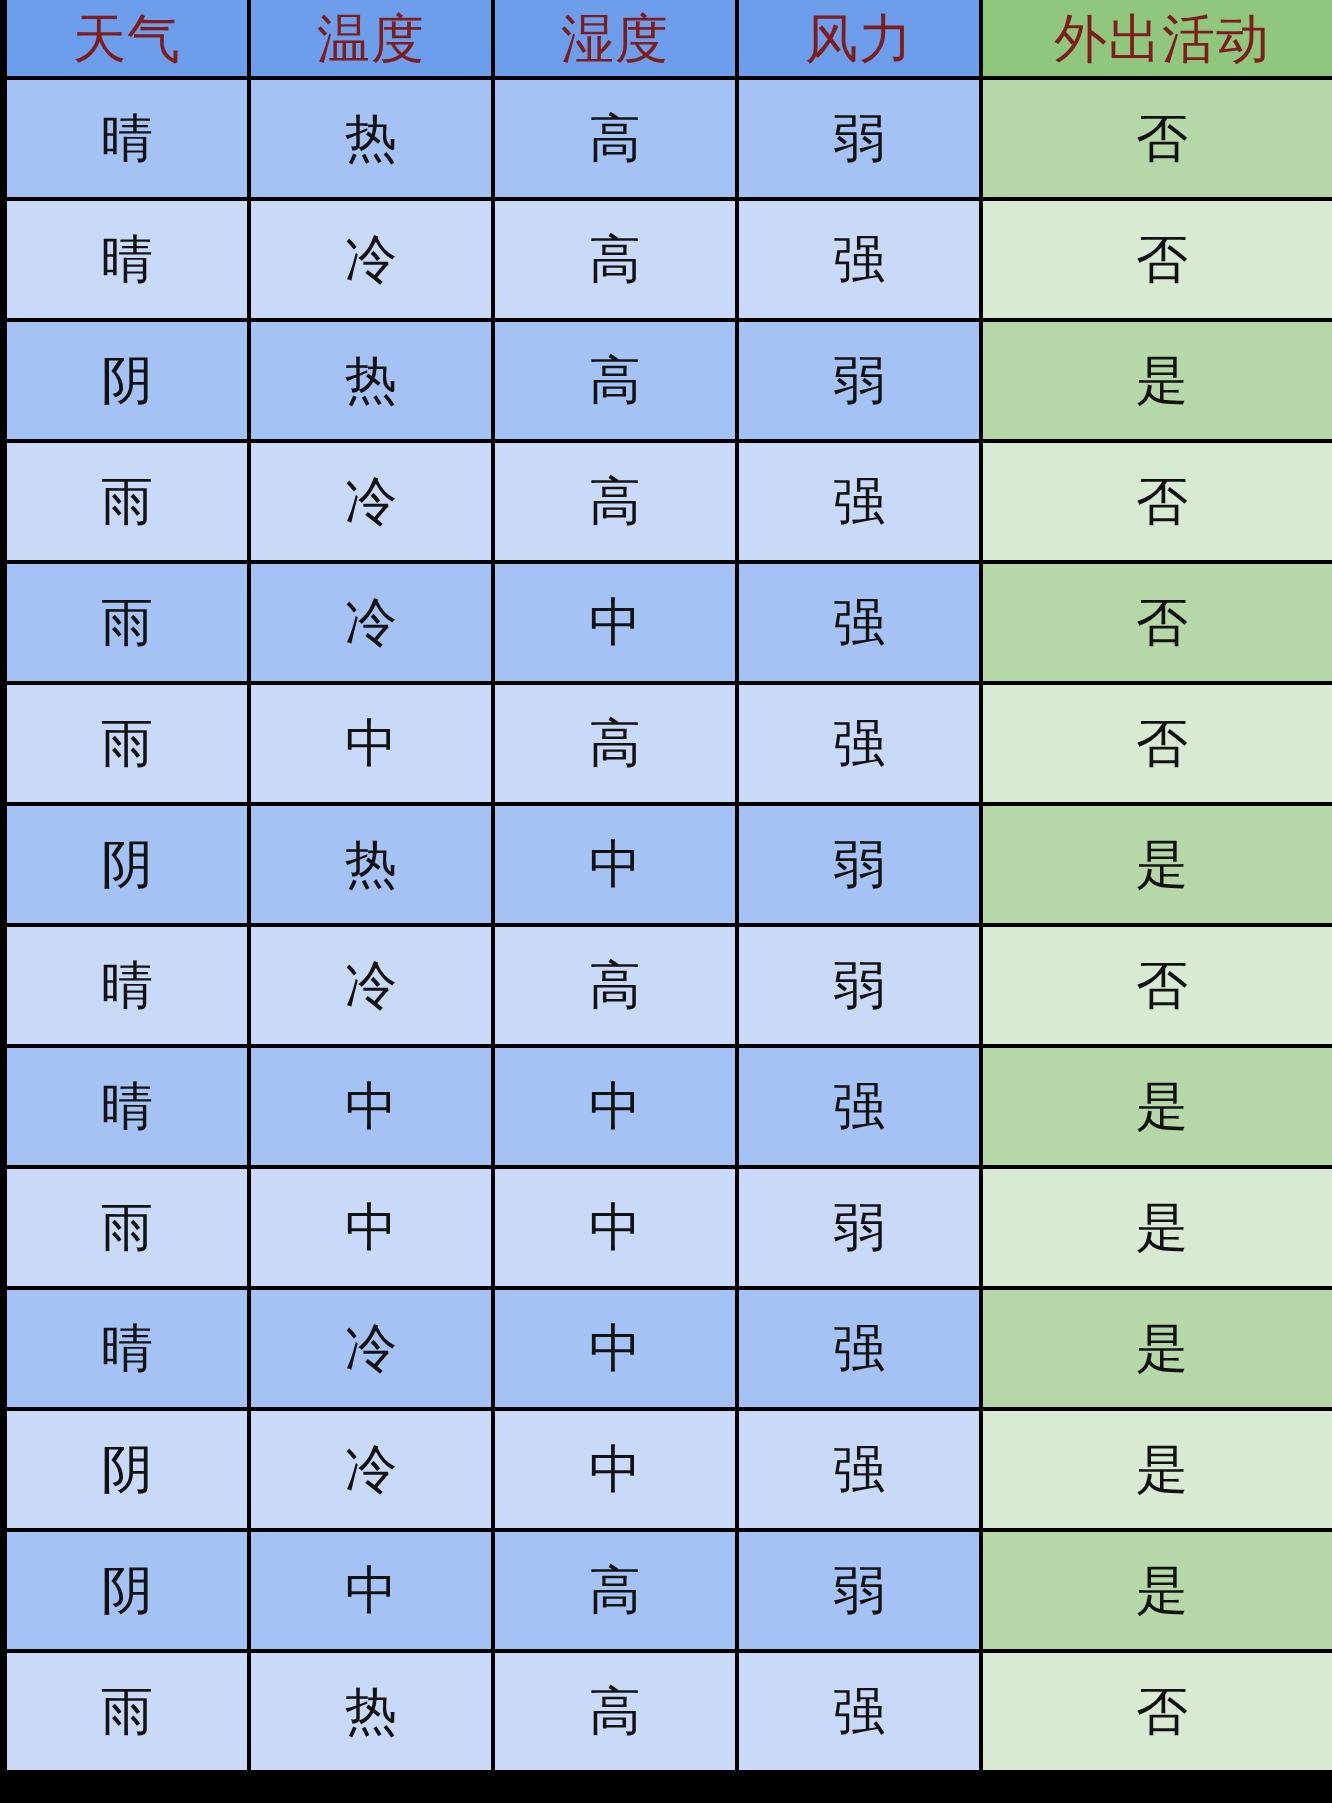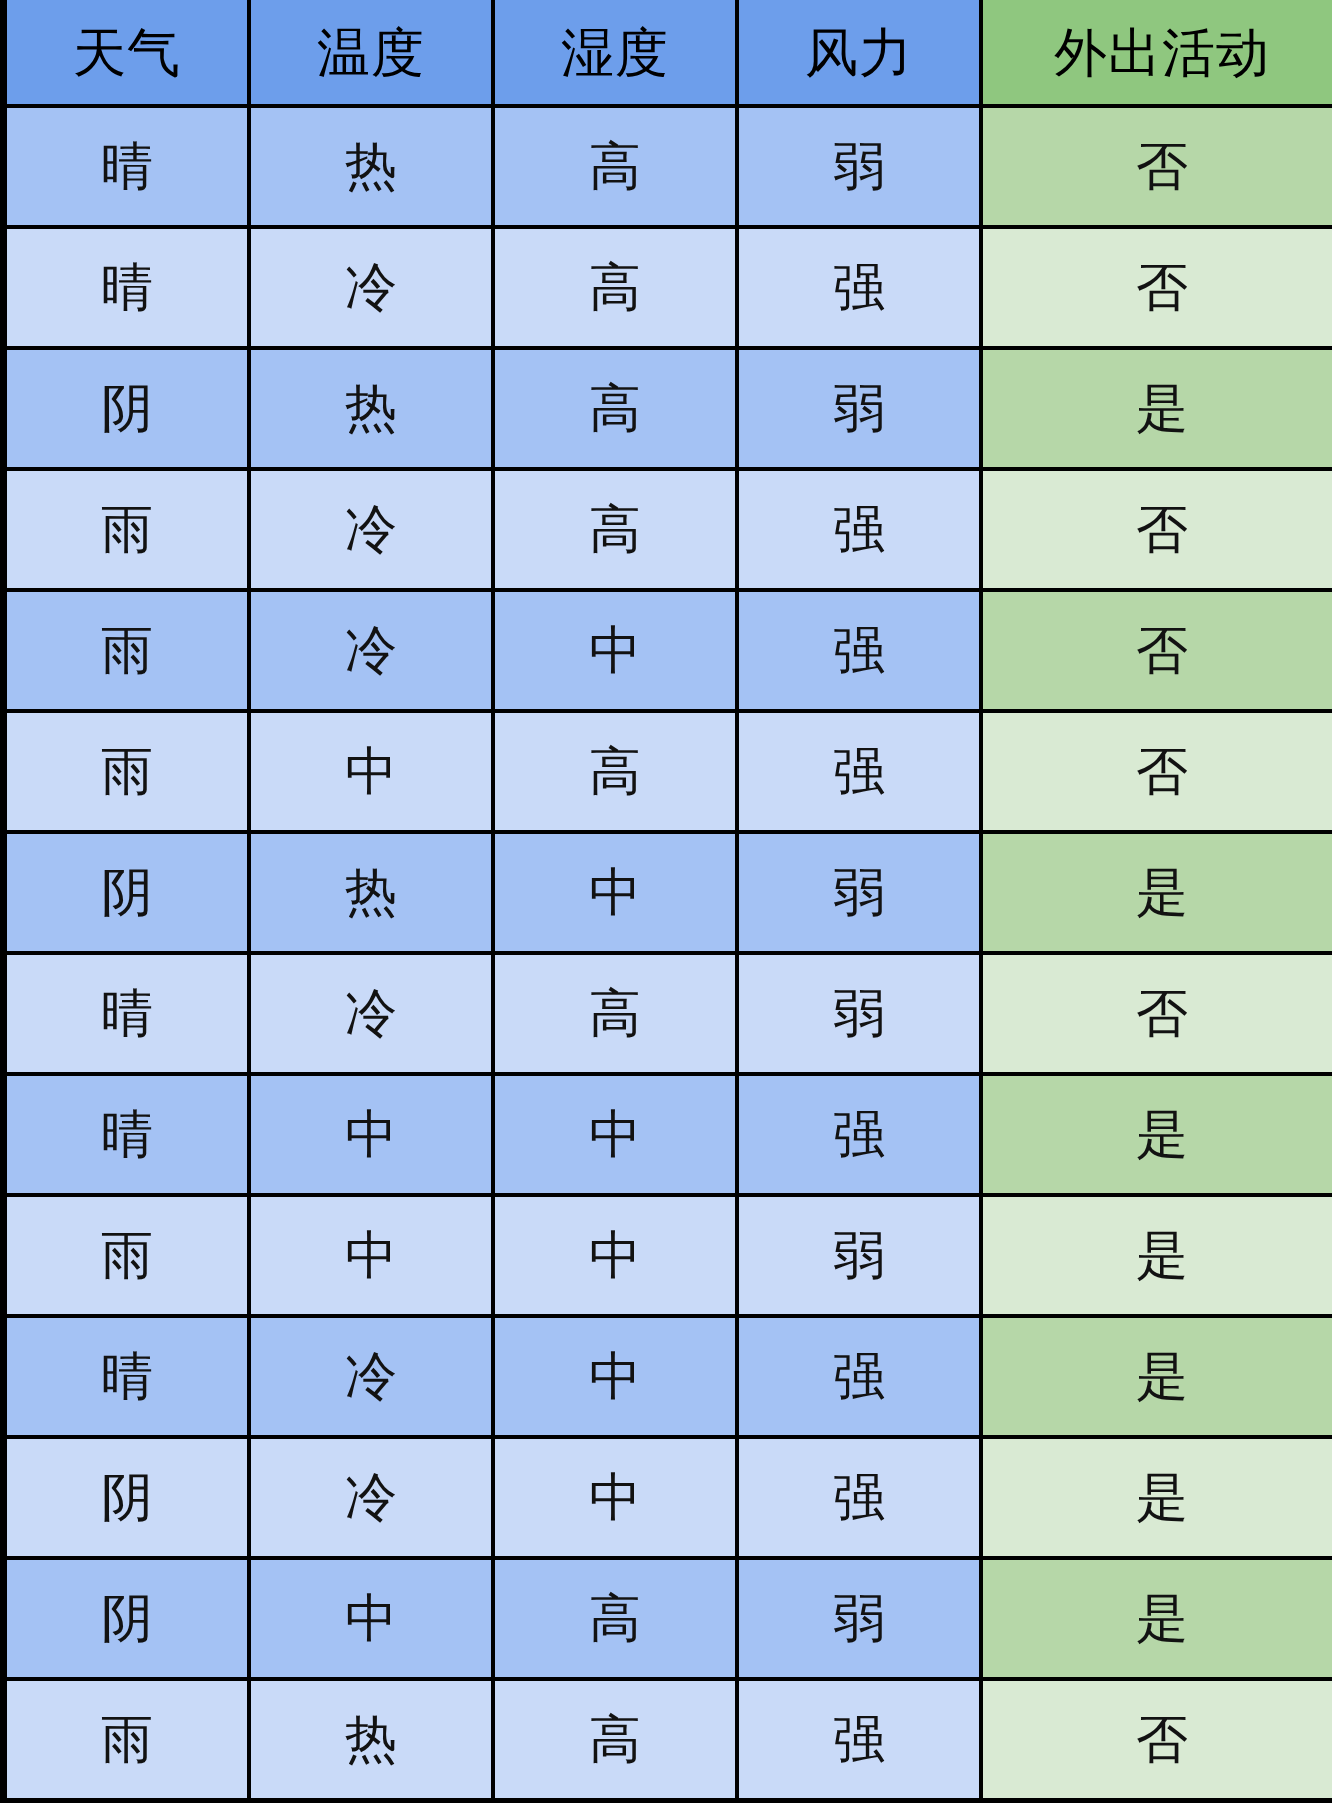--- a/index.html
+++ b/index.html
@@ -37,22 +37,22 @@
   col.c4 { width: 358px; }
 
   th, td {
     padding: 0;
     margin: 0;
     text-align: center;
     vertical-align: middle;
     overflow: hidden;
   }
   thead th {
-    height: 104px;
-    color: #000000;
+    height: 76px;
+    color: #7f1d1d;
     font-family: "Liberation Sans", sans-serif;
     font-size: 53px;
     font-weight: 400;
     letter-spacing: 1px;
     line-height: 1;
   }
   thead th.attr-head {
     background: #6d9eeb;
   }
   thead th.label-head {

